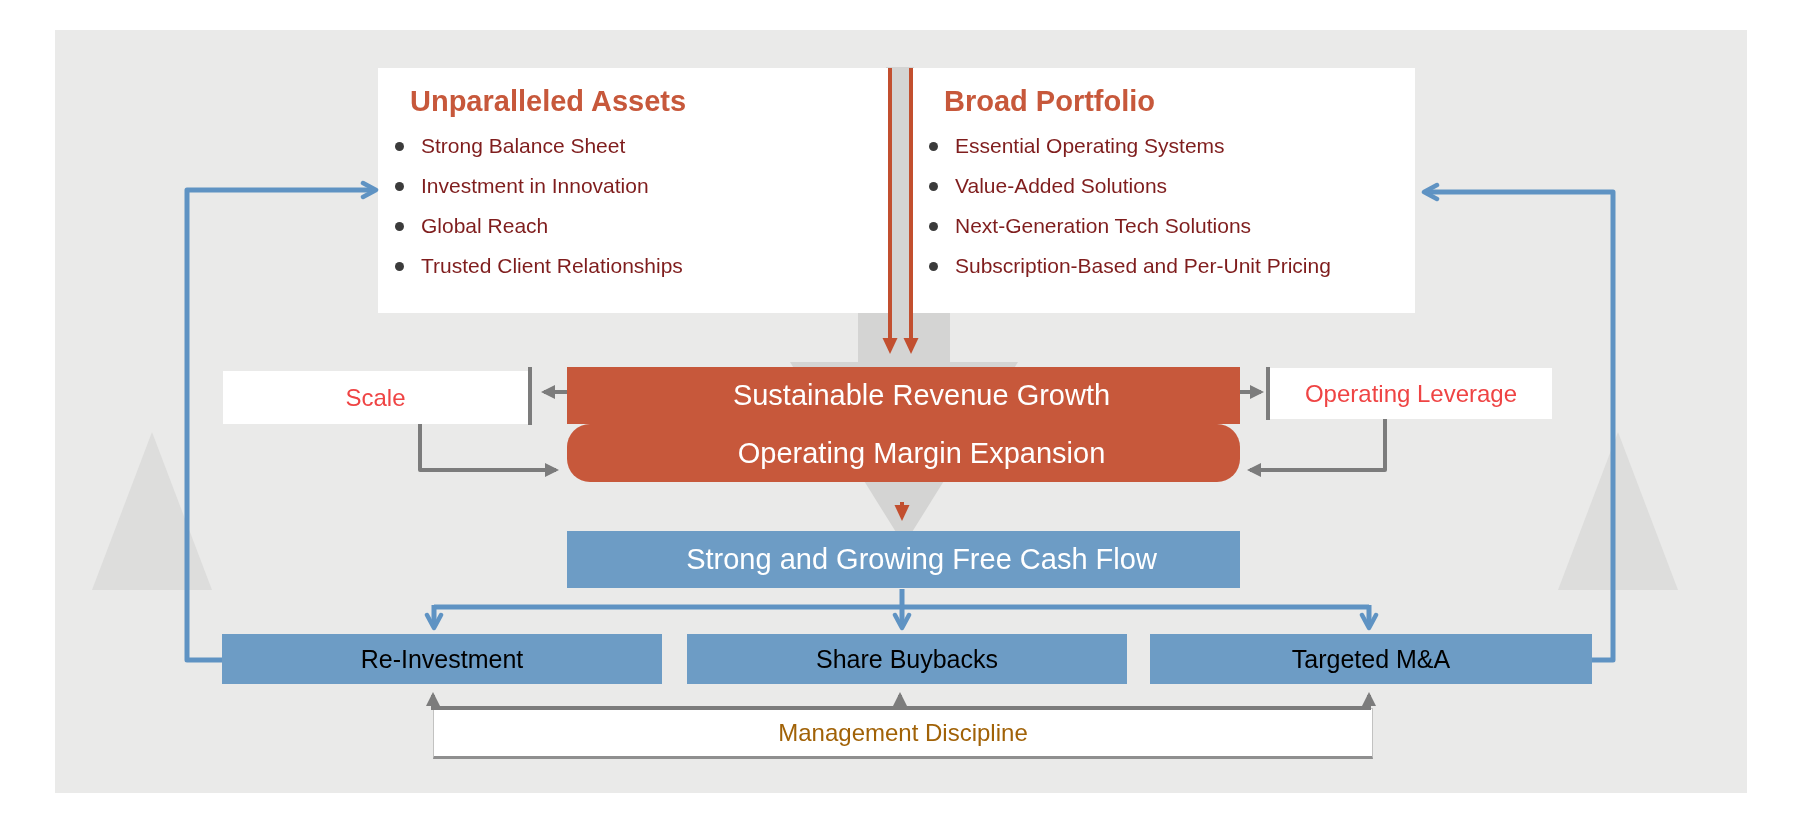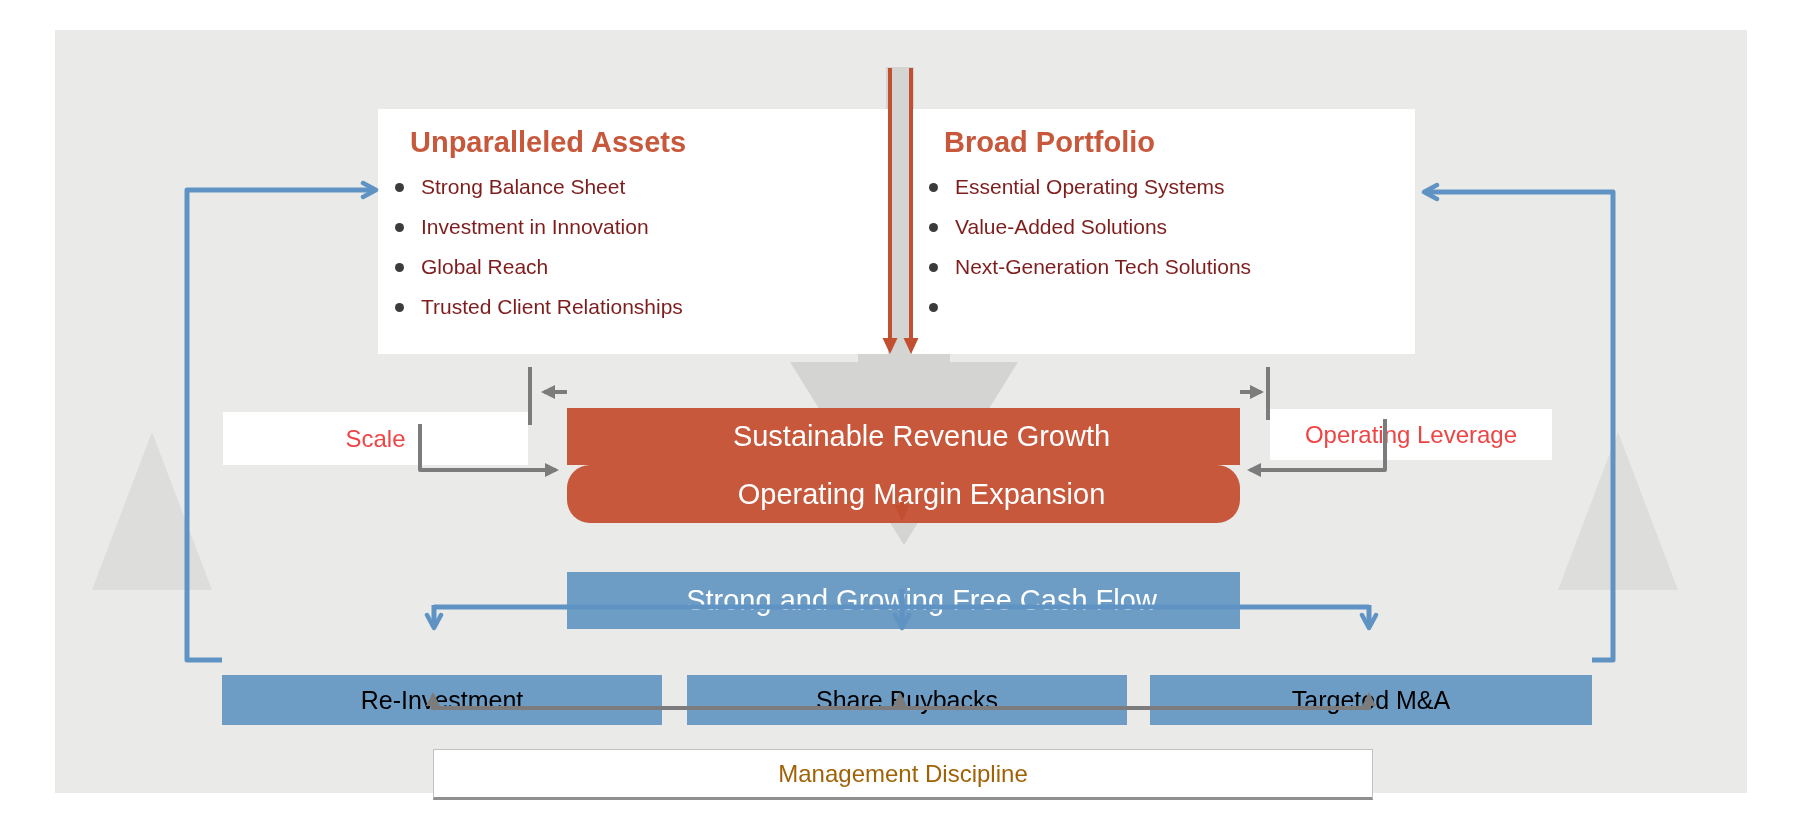--- a/index.html
+++ b/index.html
@@ -3,21 +3,21 @@
 <meta charset="utf-8">
 <style>
   html,body{margin:0;padding:0;background:#ffffff;}
   body{width:1800px;height:820px;position:relative;font-family:"Liberation Sans",sans-serif;overflow:hidden;}
   .stage{position:absolute;inset:0;}
   .panel{position:absolute;left:55px;top:30px;width:1692px;height:763px;background:#EAEAE9;}
   .layer{position:absolute;left:0;top:0;width:1800px;height:820px;pointer-events:none;}
   .shapes{z-index:1;}
   .boxes{z-index:2;}
   .lines{z-index:3;}
-  .abs{position:absolute;box-sizing:border-box;margin-top:41px;}
+  .abs{position:absolute;box-sizing:border-box;}
   .topbox{background:#ffffff;padding:16px 10px 0 16px;}
   .topbox h3{margin:0 0 8px 16px;font-size:29px;line-height:34px;font-weight:bold;color:#C7583B;letter-spacing:0;}
   .topbox ul{list-style:none;margin:0;padding:0;}
   .topbox li{display:flex;align-items:center;height:40px;}
   .dot{width:9px;height:9px;border-radius:50%;background:#3B3B3B;margin:0 17px 0 1px;flex:0 0 auto;}
   .bullet-label{font-size:21px;color:#7f1d1d;}
   .bar{display:flex;align-items:center;justify-content:center;color:#ffffff;font-size:29px;padding-left:36px;}
   .orangebar{background:#C7583B;}
   .bluebar{background:#6D9CC5;}
   .allocbox{background:#6D9CC5;display:flex;align-items:center;justify-content:center;color:#000000;font-size:25px;}
@@ -73,20 +73,21 @@
         <li>
             <span class="dot"></span>
             <span class="bullet-label">Value-Added Solutions</span>
           </li>
         <li>
             <span class="dot"></span>
             <span class="bullet-label">Next-Generation Tech Solutions</span>
           </li>
         <li>
             <span class="dot"></span>
+            <span class="bullet-label">Subscription-Based and Per-Unit Pricing</span>
           </li>
       </ul>
     </div>
 
     <div class="abs sidelabel" style="left:223px;top:371px;width:305px;height:53px;">
       <span>Scale</span>
     </div>
 
     <div class="abs sidelabel" style="left:1270px;top:368px;width:282px;height:51px;">
       <span>Operating Leverage</span>

